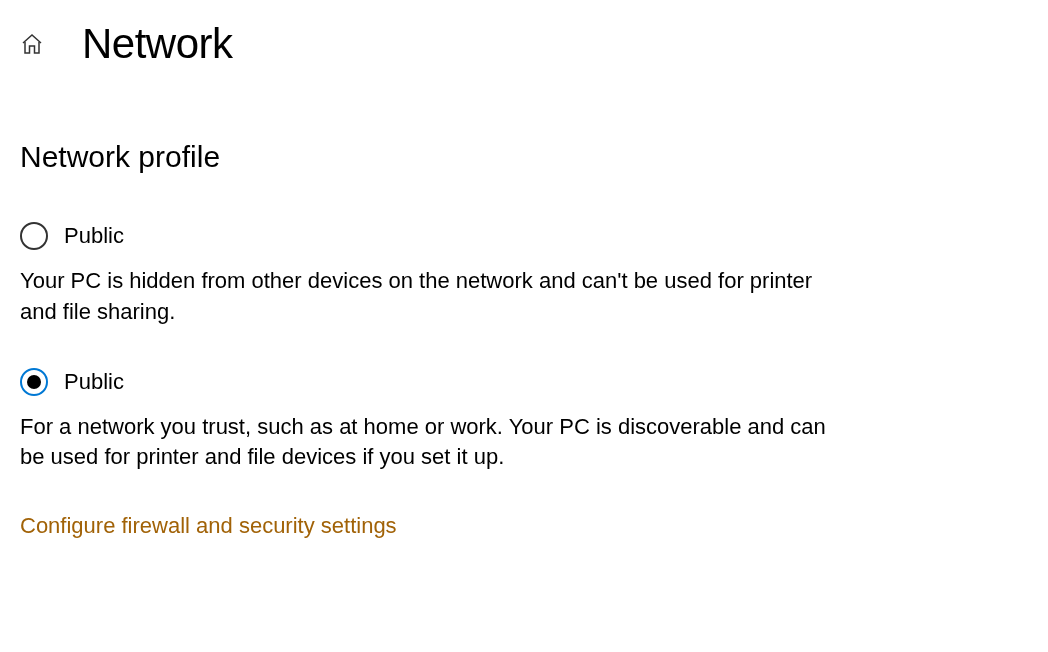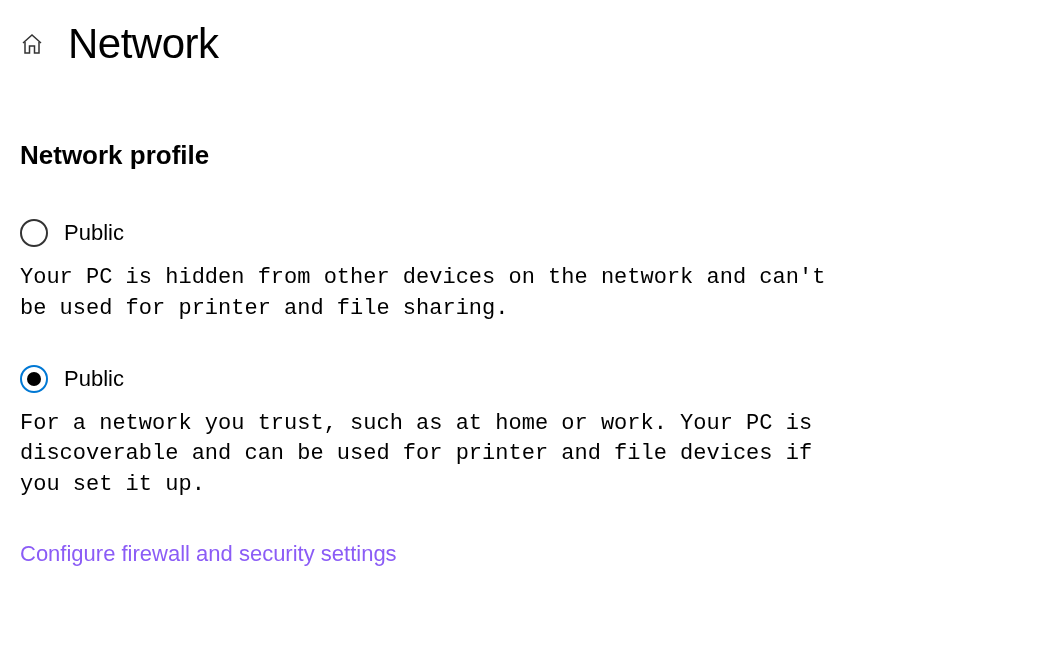--- a/index.html
+++ b/index.html
@@ -11,39 +11,39 @@
       font-family: "Segoe UI", -apple-system, BlinkMacSystemFont, sans-serif;
       background: #ffffff;
       color: #000000;
       padding: 20px 20px 20px 20px;
       width: 1048px;
       height: 652px;
     }
     .header {
       display: flex;
       align-items: center;
-      gap: 24px;
+      gap: 38px;
       margin-bottom: 72px;
     }
     .home-icon {
       width: 24px;
       height: 24px;
       display: flex;
       align-items: center;
       justify-content: center;
       color: #333333;
     }
     .page-title {
       font-size: 42px;
       font-weight: 400;
       letter-spacing: -0.5px;
     }
     .section-heading {
-      font-size: 26px;
-      font-weight: 700;
+      font-size: 30px;
+      font-weight: 400;
       margin-bottom: 48px;
     }
     .radio-option {
       margin-bottom: 16px;
     }
     .radio-row {
       display: flex;
       align-items: center;
       gap: 16px;
       cursor: pointer;
@@ -76,24 +76,23 @@
     .radio-label {
       font-size: 22px;
       font-weight: 400;
     }
     .radio-description {
       font-size: 22px;
       font-weight: 400;
       line-height: 1.4;
       max-width: 820px;
       margin-bottom: 40px;
-      font-family: Liberation Mono, monospace;
     }
     .link {
-      color: #8b5cf6;
+      color: #a16207;
       font-size: 22px;
       font-weight: 400;
       text-decoration: none;
       cursor: pointer;
       display: inline-block;
     }
   </style>
 </head>
 <body>
 

